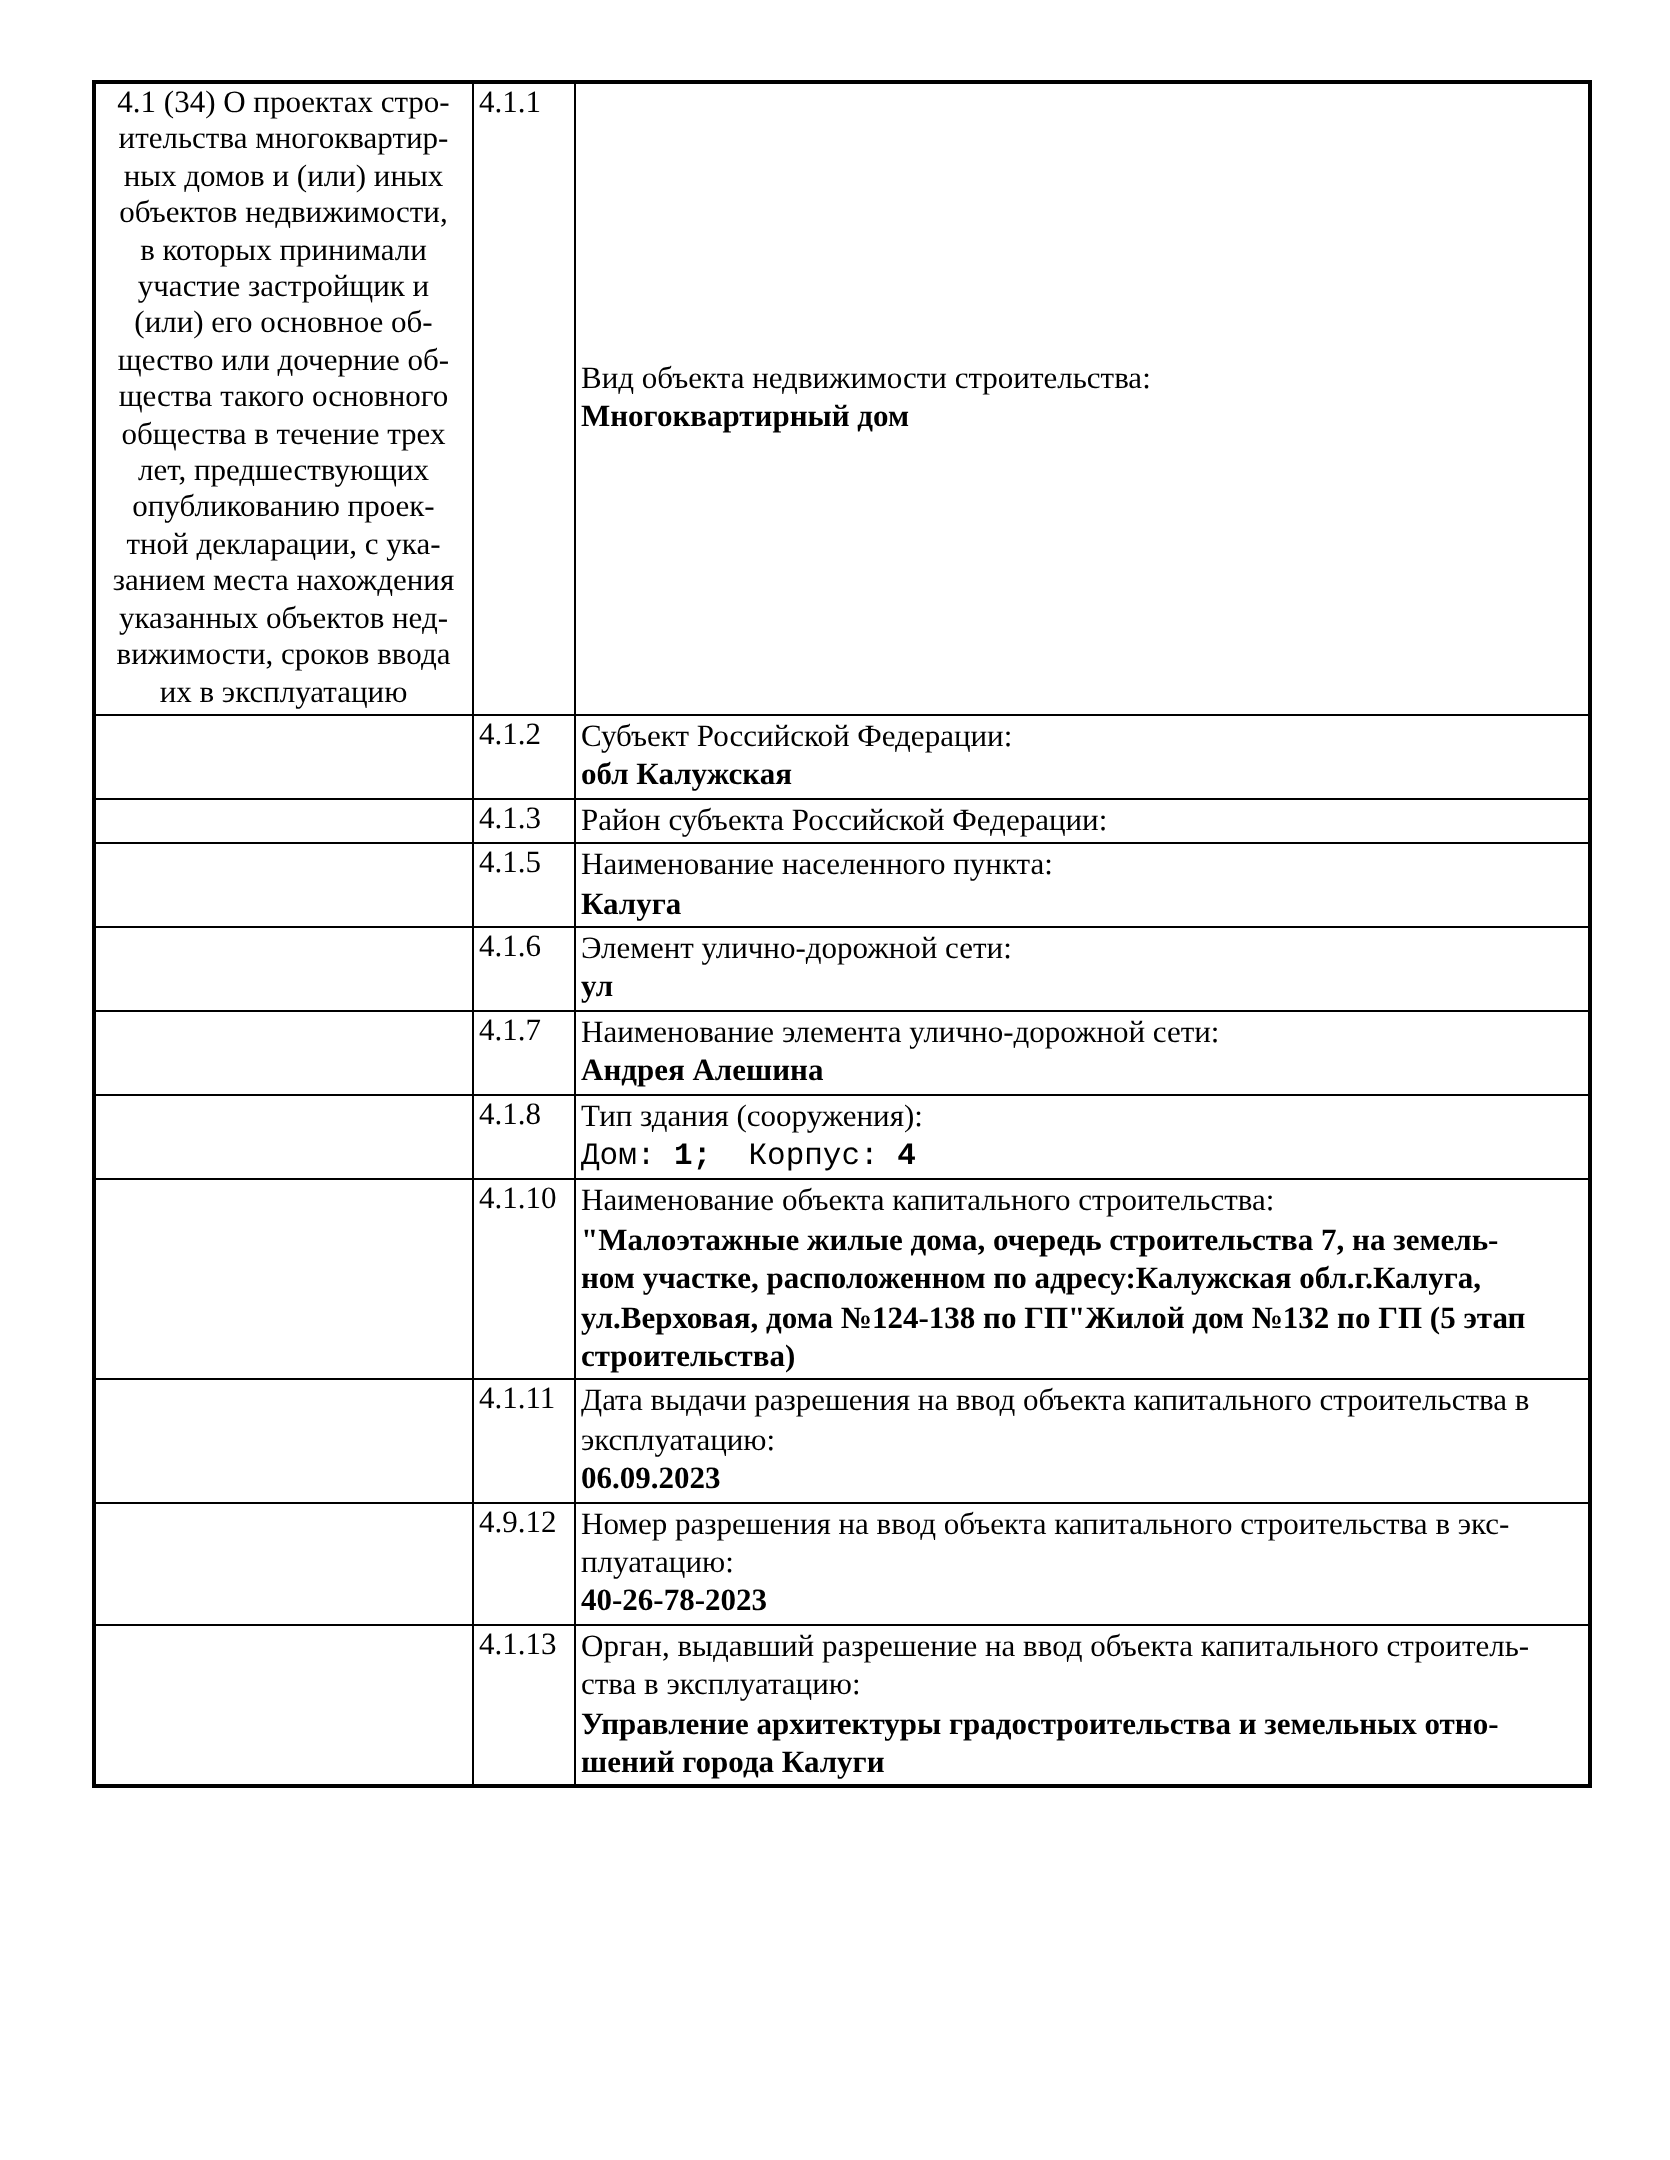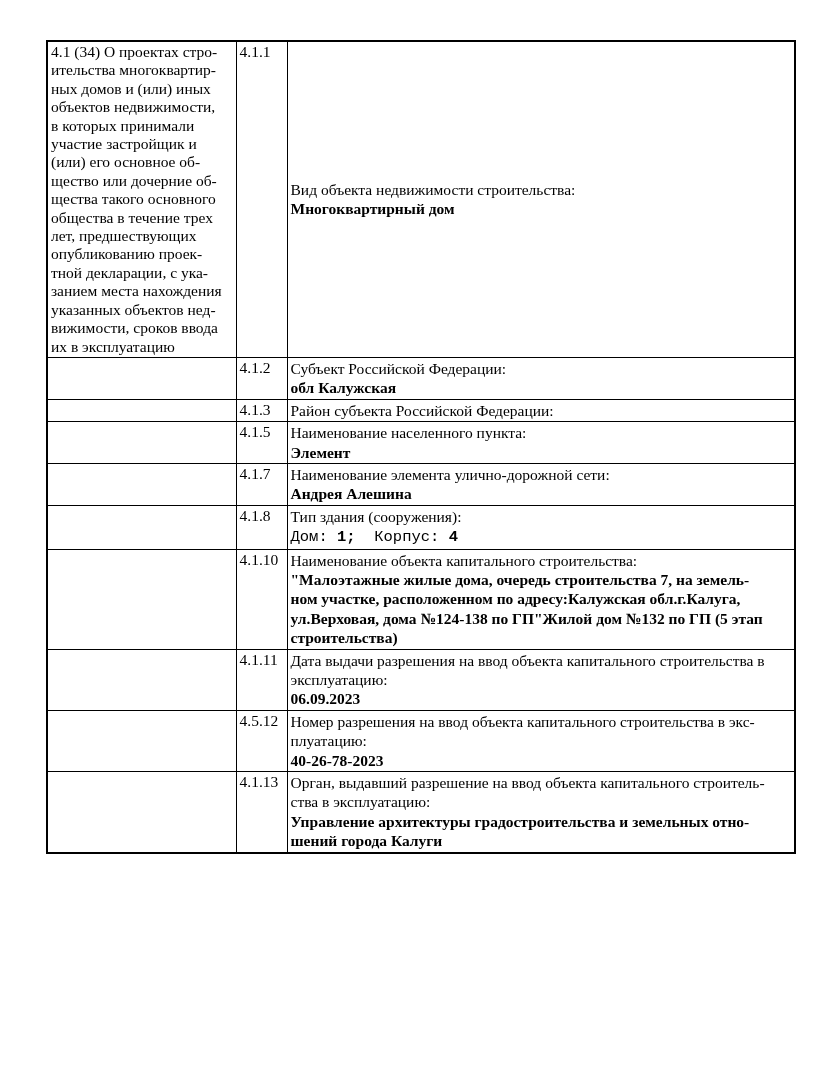--- a/index.html
+++ b/index.html
@@ -26,20 +26,21 @@
     border: 1px solid #000;
     padding: 1px 3px;
     font-size: 15.5px;
     vertical-align: top;
     overflow: hidden;
   }
   td.c-desc {
     line-height: 18.4px;
     white-space: pre-line;
     padding: 1px 2px 1px 3px;
+    text-align: center;
   }
   td.c-code {
     vertical-align: middle;
     padding: 1px 2px;
     line-height: 18px;
   }
   td.c-val {
     padding: 1px 4px 2px 4px;
     line-height: 19.4px;
   }
@@ -97,21 +98,29 @@
           <td class="c-code">4.1.3</td>
           <td class="c-val">
             <div class="field-label">Район субъекта Российской Федерации:</div>
           </td>
         </tr>
         <tr>
           <td class="c-desc"></td>
           <td class="c-code">4.1.5</td>
           <td class="c-val">
             <div class="field-label">Наименование населенного пункта:</div>
-            <div class="field-value">Элемент</div>
+            <div class="field-value">Калуга</div>
+          </td>
+        </tr>
+        <tr>
+          <td class="c-desc"></td>
+          <td class="c-code">4.1.6</td>
+          <td class="c-val">
+            <div class="field-label">Элемент улично-дорожной сети:</div>
+            <div class="field-value">ул</div>
           </td>
         </tr>
         <tr>
           <td class="c-desc"></td>
           <td class="c-code">4.1.7</td>
           <td class="c-val">
             <div class="field-label">Наименование элемента улично-дорожной сети:</div>
             <div class="field-value">Андрея Алешина</div>
           </td>
         </tr>
@@ -138,21 +147,21 @@
           <td class="c-desc"></td>
           <td class="c-code">4.1.11</td>
           <td class="c-val">
             <div class="field-label">Дата выдачи разрешения на ввод объекта капитального строительства в
 эксплуатацию:</div>
             <div class="field-value">06.09.2023</div>
           </td>
         </tr>
         <tr>
           <td class="c-desc"></td>
-          <td class="c-code">4.5.12</td>
+          <td class="c-code">4.9.12</td>
           <td class="c-val">
             <div class="field-label">Номер разрешения на ввод объекта капитального строительства в экс-
 плуатацию:</div>
             <div class="field-value">40-26-78-2023</div>
           </td>
         </tr>
         <tr>
           <td class="c-desc"></td>
           <td class="c-code">4.1.13</td>
           <td class="c-val">

